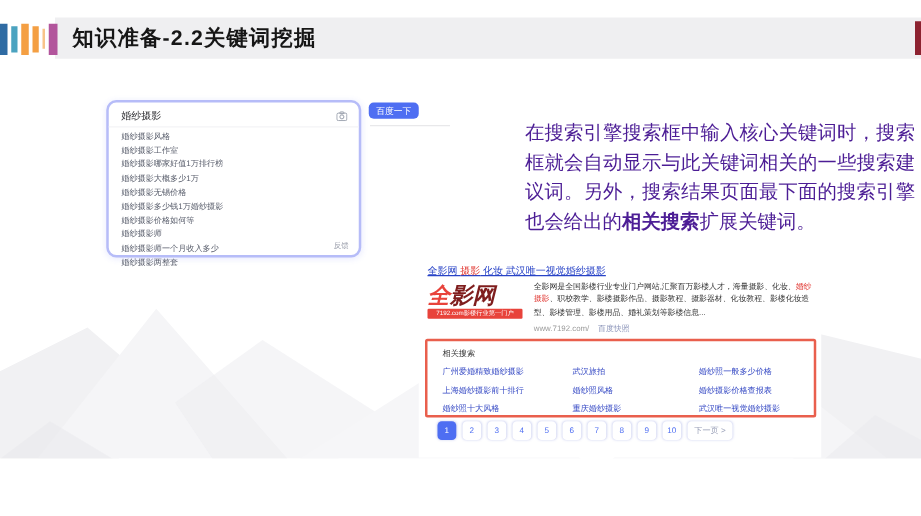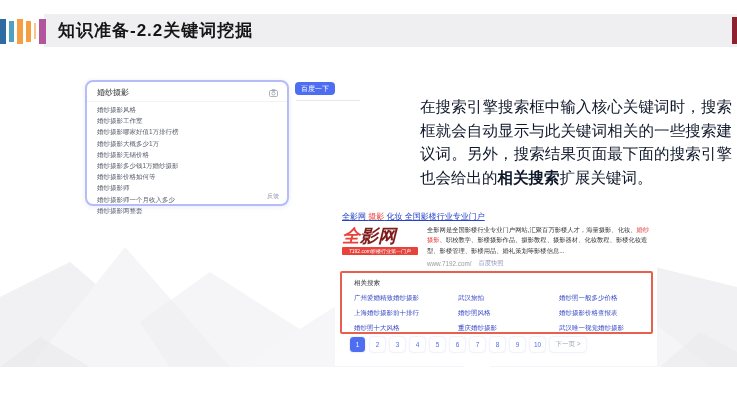--- a/index.html
+++ b/index.html
@@ -33,21 +33,21 @@
   .sugs{list-style:none;margin:2px 0 0;padding:0 10px;}
   .sugs li{font-size:6.5px;color:#585d6b;line-height:11.2px;white-space:nowrap;overflow:hidden;}
   .feedback{position:absolute;right:8px;bottom:3px;font-size:6px;color:#9a9eab;}
   .baidu-btn{position:absolute;left:295px;top:82px;width:40px;height:13px;background:#4e6ef2;
              color:#fff;font-size:7px;border:none;border-radius:4px;z-index:2;
              display:flex;align-items:center;justify-content:center;
              font-family:"Liberation Sans","DejaVu Sans",sans-serif;cursor:pointer;}
   .hr-right{position:absolute;left:296px;top:100px;width:64px;height:1px;background:#e8e8ea;z-index:2;}
   
   .para{position:absolute;left:420px;top:95px;width:312px;font-size:15.5px;line-height:23.7px;
-        color:#0f172a;text-align:justify;z-index:2;}
+        color:#4c1d95;text-align:justify;z-index:2;}
   .para b{font-weight:700;}
   
   .r-title{position:absolute;left:342px;top:211px;font-size:8px;color:#2843c7;
            text-decoration:underline;z-index:2;white-space:nowrap;}
   .hl{color:#e23f3a;}
   .logo{position:absolute;left:342px;top:226px;width:80px;z-index:2;}
   .logo-txt{font-size:18px;line-height:20px;font-weight:800;font-style:italic;white-space:nowrap;}
   .lr{color:#e8433b;}
   .lp{color:#7f1d1d;}
   .logo-bar{margin-top:1px;width:76px;background:#e8433b;color:#fff;font-size:5px;line-height:8px;
@@ -126,21 +126,21 @@
     <div class="feedback">反馈</div>
   </div>
   <button class="baidu-btn">百度一下</button>
   <div class="hr-right"></div>
 
   <div class="para">
     <span>在搜索引擎搜索框中输入核心关键词时，搜索框就会自动显示与此关键词相关的一些搜索建议词。另外，搜索结果页面最下面的搜索引擎也会给出的</span><b>相关搜索</b><span>扩展关键词。</span>
   </div>
 
   <a class="r-title">
-    <span>全影网 </span><span class="hl">摄影</span><span> 化妆 全国影楼行业专业门户</span>
+    <span>全影网 </span><span class="hl">摄影</span><span> 化妆 武汉唯一视觉婚纱摄影</span>
   </a>
   <div class="logo">
     <div class="logo-txt">
       <span class="lr">全</span><span class="lp">影网</span>
     </div>
     <div class="logo-bar">7192.com影楼行业第一门户</div>
   </div>
   <p class="r-desc">
     <span>全影网是全国影楼行业专业门户网站,汇聚百万影楼人才，海量摄影、化妆、</span><span class="hl">婚纱摄影</span><span>、职校教学、影楼摄影作品、摄影教程、摄影器材、化妆教程、影楼化妆造型、影楼管理、影楼用品、婚礼策划等影楼信息...</span>
   </p>

